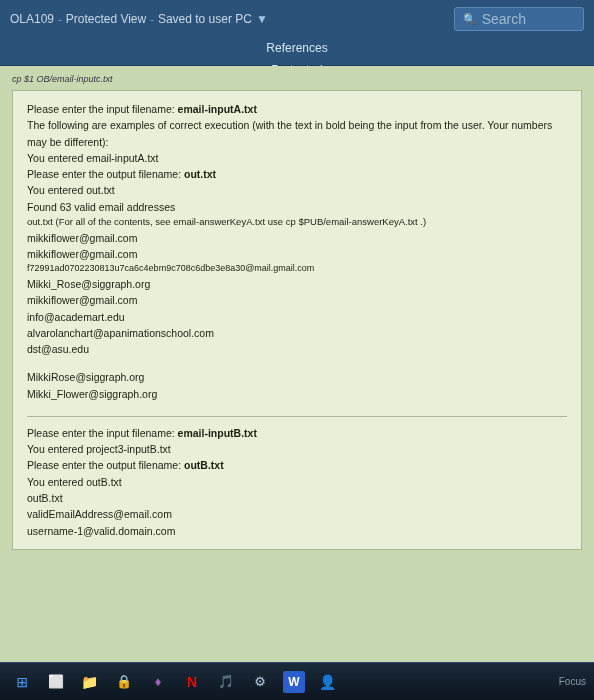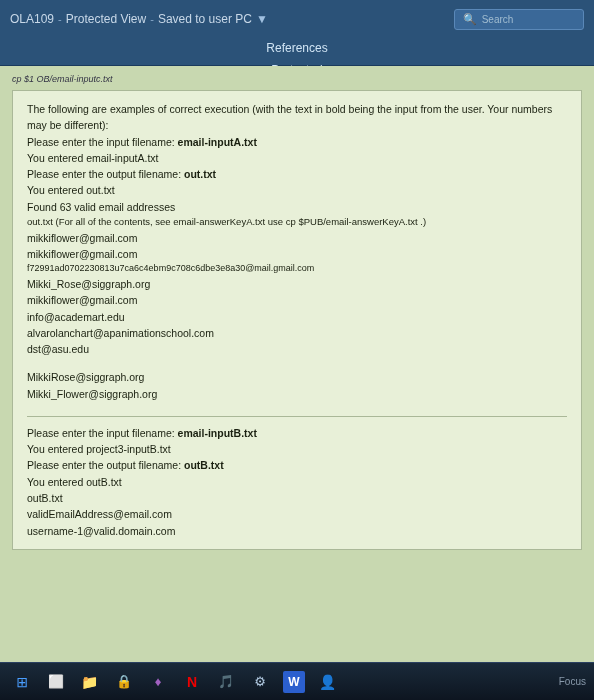--- a/index.html
+++ b/index.html
@@ -150,39 +150,39 @@
   <span class="title-text">
     <span>OLA109</span>
     <span class="title-separator">-</span>
     <span>Protected View</span>
     <span class="title-separator">-</span>
     <span>Saved to user PC</span>
     <span style="cursor:pointer; color:#a0c0e0;">▼</span>
   </span>
   <div class="search-box">
     <span class="search-icon-sym">🔍</span>
-    <span style="color:#a0bcd0; font-size:10px;">Search</span>
+    <span style="color:#a0bcd0; font-size:14px;">Search</span>
   </div>
 </div>
 
 <div class="menu-bar">
   <span class="menu-item">References</span>
   <span class="menu-item">Protected</span>
   <span class="menu-item">Review</span>
   <span class="menu-item">View</span>
   <span class="menu-item">Help</span>
 </div>
 
 <div class="doc-area">
   <div class="top-small-text">cp $1 OB/email-inputc.txt</div>
   <div class="doc-content">
-    <span class="doc-line">The following are examples of correct execution (with the text in bold being the input from the user. Your numbers may be different):</span>
     <span class="doc-line">
       <span>Please enter the input filename: </span><span class="bold">email-inputA.txt</span>
     </span>
+    <span class="doc-line">The following are examples of correct execution (with the text in bold being the input from the user. Your numbers may be different):</span>
     <span class="doc-line">You entered email-inputA.txt</span>
     <span class="doc-line">
       <span>Please enter the output filename: </span><span class="bold">out.txt</span>
     </span>
     <span class="doc-line">You entered out.txt</span>
     <span class="doc-line">Found 63 valid email addresses</span>
     <span class="doc-line" style="font-size:9.5px;">out.txt (For all of the contents, see email-answerKeyA.txt  use cp $PUB/email-answerKeyA.txt .)</span>
     <span class="doc-line">mikkiflower@gmail.com</span>
     <span class="doc-line">mikkiflower@gmail.com</span>
     <span class="doc-line" style="font-size:9px;">f72991ad0702230813u7ca6c4ebm9c708c6dbe3e8a30@mail.gmail.com</span>

